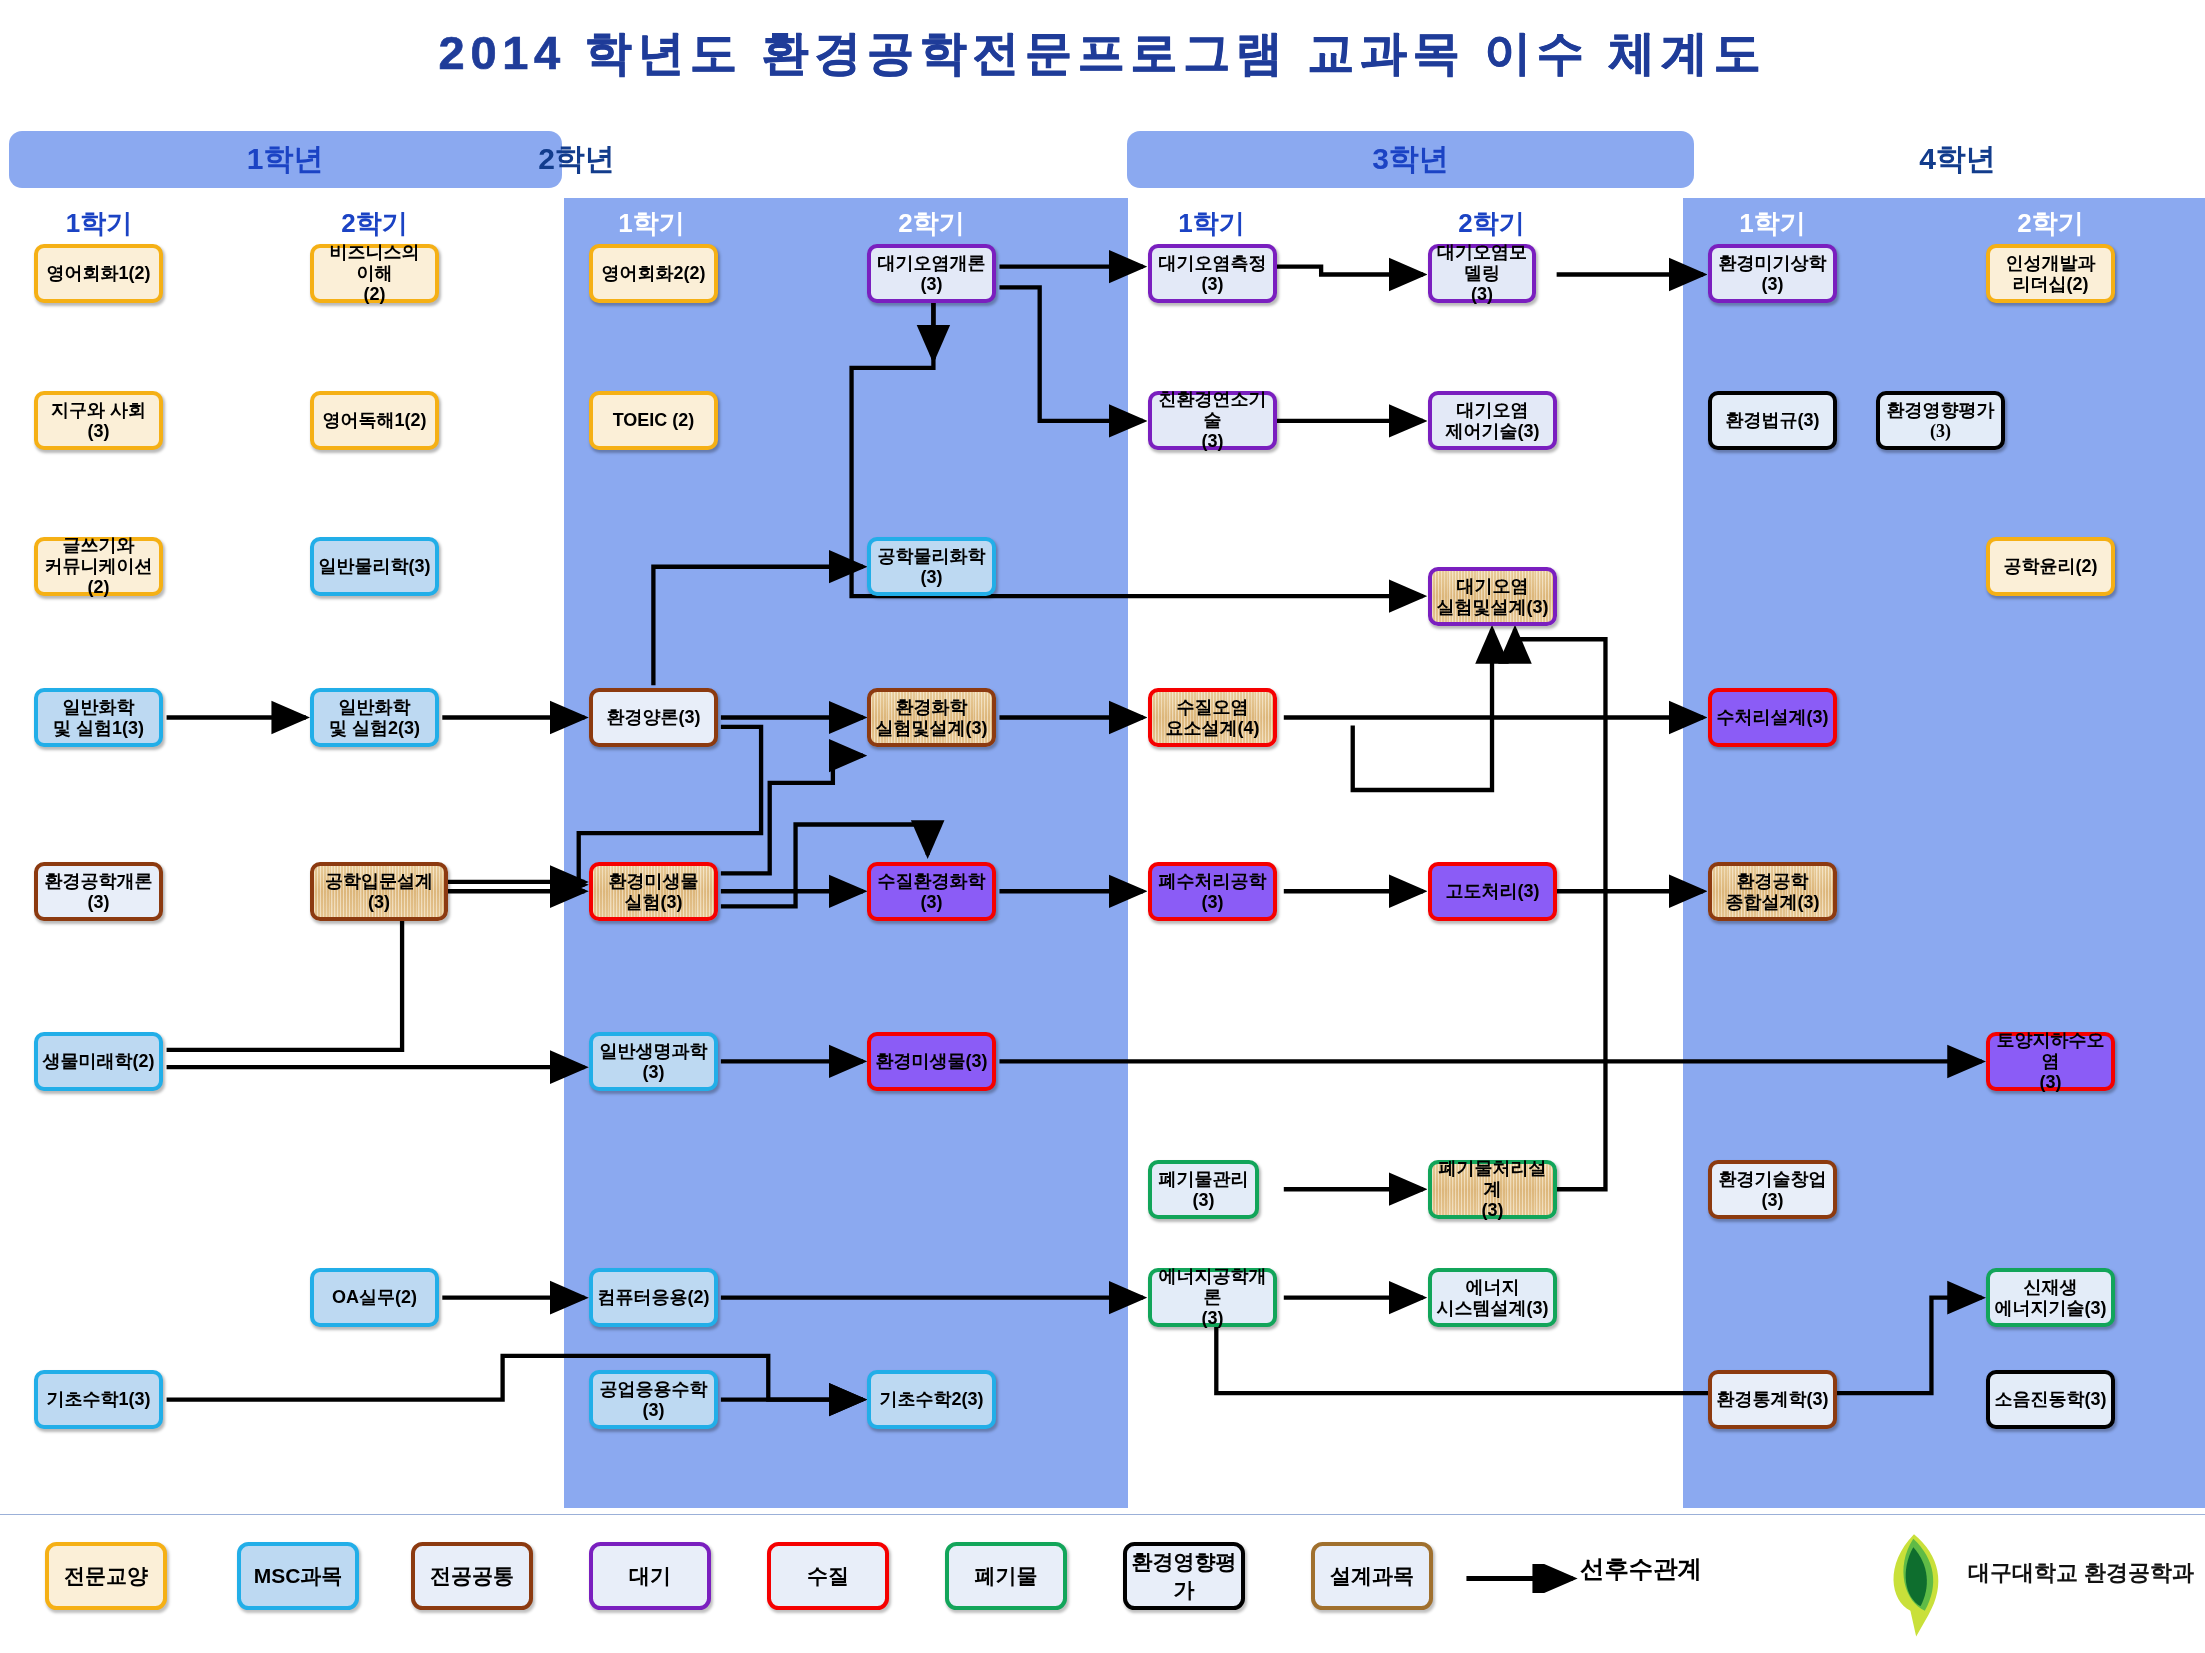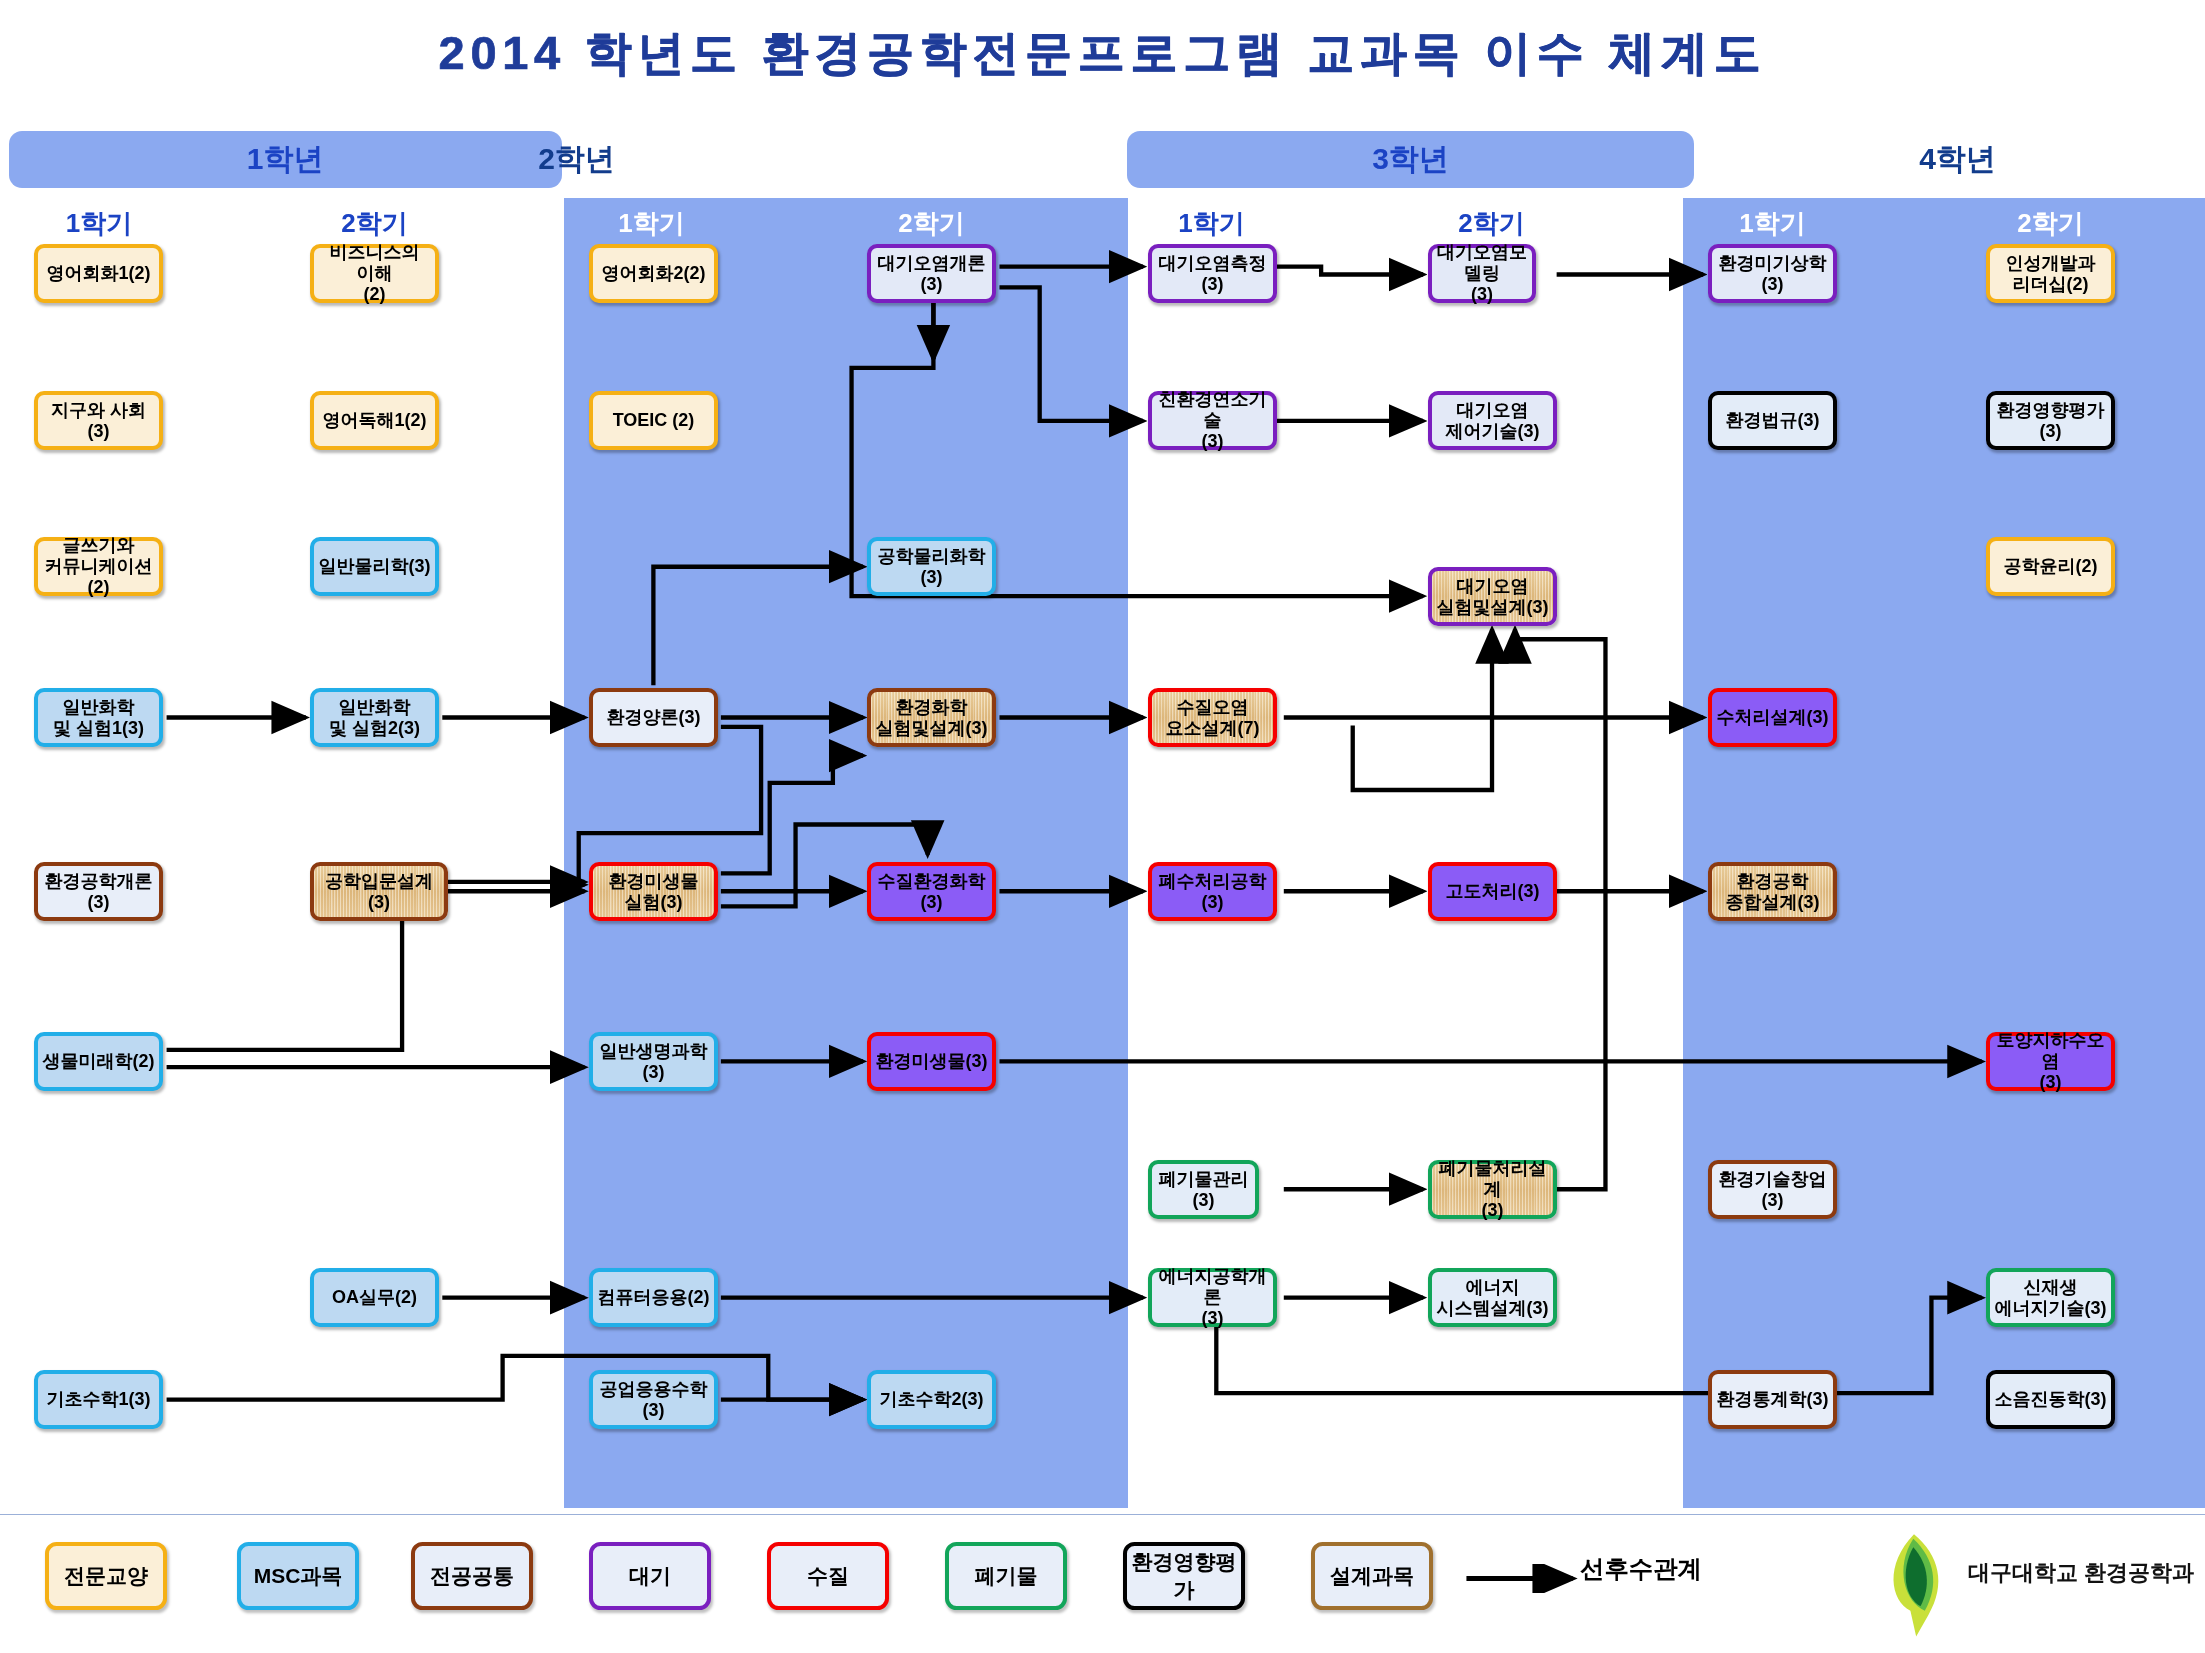--- a/index.html
+++ b/index.html
@@ -243,21 +243,21 @@
       <div class="node cat-msc" style="left: 867px; top: 537px; width: 129px; height: 59px;">공학물리화학(3)</div>
       <div class="node cat-common design" style="left: 867px; top: 688px; width: 129px; height: 59px;">환경화학
 실험및설계(3)</div>
       <div class="node cat-water" style="left: 867px; top: 862px; width: 129px; height: 59px;">수질환경화학(3)</div>
       <div class="node cat-water" style="left: 867px; top: 1032px; width: 129px; height: 59px;">환경미생물(3)</div>
       <div class="node cat-msc" style="left: 867px; top: 1370px; width: 129px; height: 59px;">기초수학2(3)</div>
       <div class="node cat-air" style="left: 1148px; top: 244px; width: 129px; height: 59px;">대기오염측정(3)</div>
       <div class="node cat-air" style="left: 1148px; top: 391px; width: 129px; height: 59px;">친환경연소기술
 (3)</div>
       <div class="node cat-water design" style="left: 1148px; top: 688px; width: 129px; height: 59px;">수질오염
-요소설계(7)</div>
+요소설계(4)</div>
       <div class="node cat-water" style="left: 1148px; top: 862px; width: 129px; height: 59px;">폐수처리공학(3)</div>
       <div class="node cat-waste" style="left: 1148px; top: 1160px; width: 111px; height: 59px;">폐기물관리(3)</div>
       <div class="node cat-waste" style="left: 1148px; top: 1268px; width: 129px; height: 59px;">에너지공학개론
 (3)</div>
       <div class="node cat-air" style="left: 1428px; top: 244px; width: 108px; height: 59px;">대기오염모델링
 (3)</div>
       <div class="node cat-air" style="left: 1428px; top: 391px; width: 129px; height: 59px;">대기오염
 제어기술(3)</div>
       <div class="node cat-air design" style="left: 1428px; top: 567px; width: 129px; height: 59px;">대기오염
 실험및설계(3)</div>
@@ -268,21 +268,21 @@
 시스템설계(3)</div>
       <div class="node cat-air" style="left: 1708px; top: 244px; width: 129px; height: 59px;">환경미기상학(3)</div>
       <div class="node cat-eia" style="left: 1708px; top: 391px; width: 129px; height: 59px;">환경법규(3)</div>
       <div class="node cat-water" style="left: 1708px; top: 688px; width: 129px; height: 59px;">수처리설계(3)</div>
       <div class="node cat-common design" style="left: 1708px; top: 862px; width: 129px; height: 59px;">환경공학
 종합설계(3)</div>
       <div class="node cat-common" style="left: 1708px; top: 1160px; width: 129px; height: 59px;">환경기술창업(3)</div>
       <div class="node cat-common" style="left: 1708px; top: 1370px; width: 129px; height: 59px;">환경통계학(3)</div>
       <div class="node cat-gened" style="left: 1986px; top: 244px; width: 129px; height: 59px;">인성개발과
 리더십(2)</div>
-      <div class="node cat-eia" style="left: 1986px; top: 391px; width: 129px; height: 59px;">환경영향평가(3)</div>
+      <div class="node cat-eia" style="left: 1876px; top: 391px; width: 129px; height: 59px; font-family: Liberation Serif, serif;">환경영향평가(3)</div>
       <div class="node cat-gened" style="left: 1986px; top: 537px; width: 129px; height: 59px;">공학윤리(2)</div>
       <div class="node cat-water" style="left: 1986px; top: 1032px; width: 129px; height: 59px;">토양지하수오염
 (3)</div>
       <div class="node cat-waste" style="left: 1986px; top: 1268px; width: 129px; height: 59px;">신재생
 에너지기술(3)</div>
       <div class="node cat-eia" style="left: 1986px; top: 1370px; width: 129px; height: 59px;">소음진동학(3)</div>
     </div>
 
   <div class="legendbar"></div>
   <div id="legendchips">

